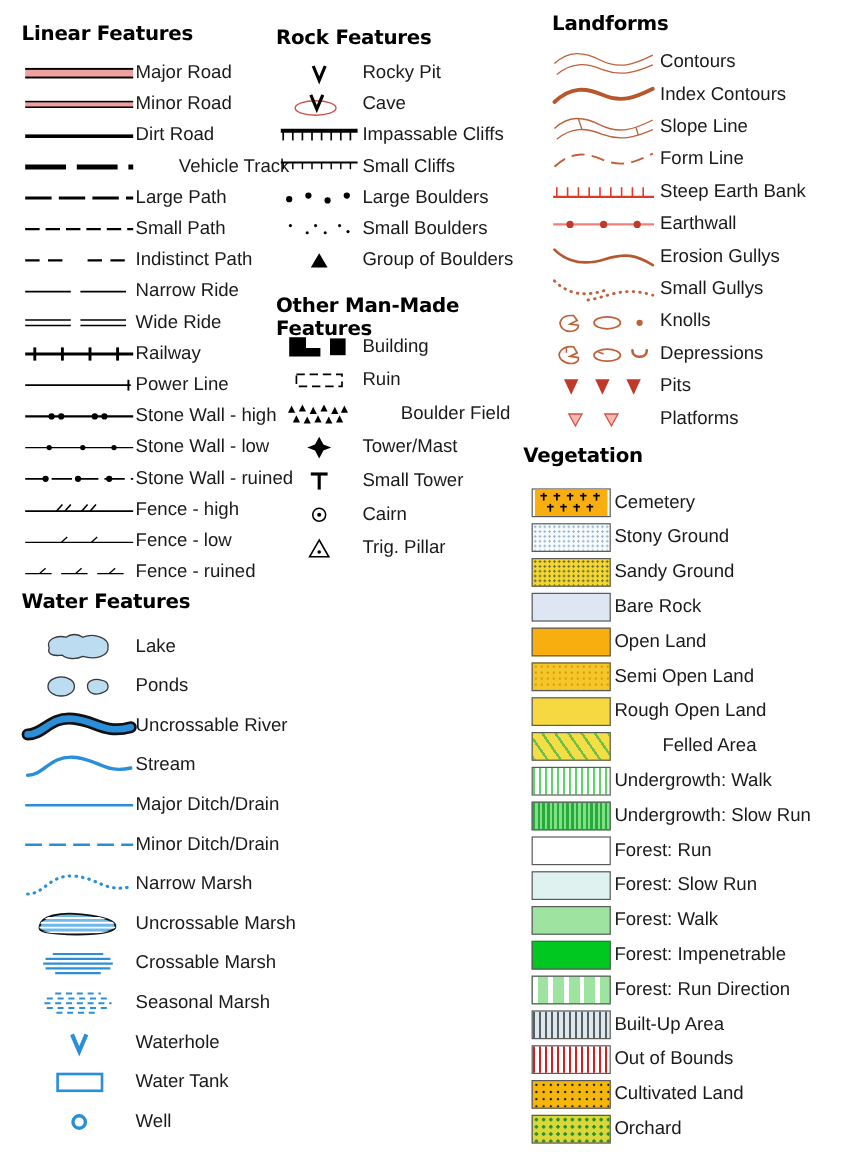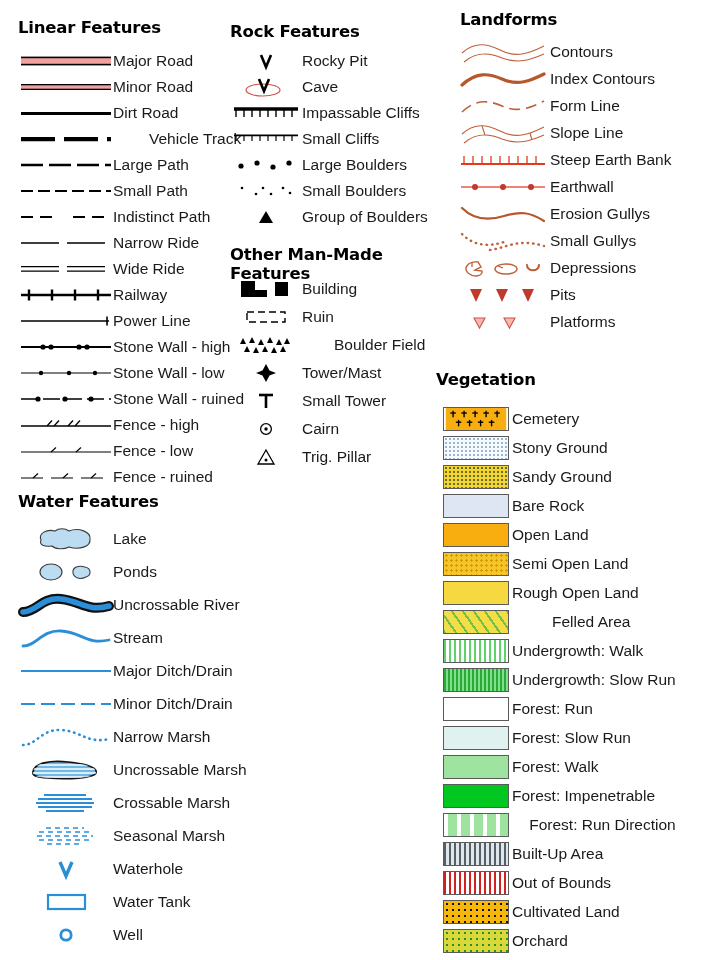--- a/index.html
+++ b/index.html
@@ -582,37 +582,37 @@
       <div class="sym" style="width:94px;">
         <svg width="86" height="20" viewBox="0 0 86 20">
           <path d="M2 16 C16 3,28 4,42 10 C58 17,70 12,84 5" fill="none" stroke="#b8562c" stroke-width="3.2" stroke-linecap="round"></path>
         </svg>
       </div>
       <div class="lbl">Index Contours</div>
     </div>
 
     <div class="row" style="height:27px;">
       <div class="sym" style="width:94px;">
-        <svg width="86" height="20" viewBox="0 0 86 20">
-          <path d="M2 16 C16 3,28 4,42 10 C58 17,70 12,84 5" fill="none" stroke="#c0603a" stroke-width="1.6" stroke-dasharray="11 6"></path>
-        </svg>
-      </div>
-      <div class="lbl">Form Line</div>
-    </div>
-
-    <div class="row" style="height:27px;">
-      <div class="sym" style="width:94px;">
         <svg width="86" height="24" viewBox="0 0 86 24">
           <path d="M2 13 C14 2,26 3,40 10 C56 18,68 14,84 6" fill="none" stroke="#c0603a" stroke-width="1.1"></path>
           <path d="M4 22 C16 12,28 12,42 18 C58 24,70 20,84 14" fill="none" stroke="#c0603a" stroke-width="1.1"></path>
           <line x1="22" y1="5" x2="25" y2="14" stroke="#c0603a" stroke-width="1.1"></line>
           <line x1="70" y1="12" x2="72" y2="19" stroke="#c0603a" stroke-width="1.1"></line>
         </svg>
       </div>
       <div class="lbl">Slope Line</div>
+    </div>
+
+    <div class="row" style="height:27px;">
+      <div class="sym" style="width:94px;">
+        <svg width="86" height="20" viewBox="0 0 86 20">
+          <path d="M2 16 C16 3,28 4,42 10 C58 17,70 12,84 5" fill="none" stroke="#c0603a" stroke-width="1.6" stroke-dasharray="11 6"></path>
+        </svg>
+      </div>
+      <div class="lbl">Form Line</div>
     </div>
 
     <div class="row" style="height:27px;">
       <div class="sym" style="width:94px;">
         <svg width="86" height="14" viewBox="0 0 86 14">
           <line x1="1" y1="11" x2="85" y2="11" stroke="#e03a20" stroke-width="1.8"></line>
           <g stroke="#e03a20" stroke-width="1.3">
             <line x1="4" y1="11" x2="4" y2="3"></line>
               <line x1="13" y1="11" x2="13" y2="3"></line>
             <line x1="22" y1="11" x2="22" y2="3"></line>
@@ -652,20 +652,30 @@
     <div class="row" style="height:27px;">
       <div class="sym" style="width:94px;">
         <svg width="86" height="22" viewBox="0 0 86 22">
           <path d="M2 4 C14 16,28 17,44 12" fill="none" stroke="#c0603a" stroke-width="2.4" stroke-linecap="round" stroke-dasharray="0.5 5"></path>
           <path d="M30 20 C46 18,58 8,84 16" fill="none" stroke="#c0603a" stroke-width="2.4" stroke-linecap="round" stroke-dasharray="0.5 5"></path>
         </svg>
       </div>
       <div class="lbl">Small Gullys</div>
     </div>
 
+    <div class="row" style="height:27px;">
+      <div class="sym" style="width:94px;">
+        <svg width="86" height="22" viewBox="0 0 86 22">
+          <path d="M18 6 C8 5,4 12,9 17 C14 21,22 19,22 14 L15 13 L21 10 Z" fill="none" stroke="#c0603a" stroke-width="1.4"></path>
+          <ellipse cx="46" cy="12" rx="11" ry="5" fill="none" stroke="#c0603a" stroke-width="1.4"></ellipse>
+          <circle cx="73" cy="12" r="2.6" fill="#c0603a"></circle>
+        </svg>
+      </div>
+      <div class="lbl">Knolls</div>
+    </div>
 
     <div class="row" style="height:27px;">
       <div class="sym" style="width:94px;">
         <svg width="86" height="22" viewBox="0 0 86 22">
           <path d="M18 5 C8 4,3 11,8 16 C14 21,23 19,22 14 L15 13 L21 10 Z" fill="none" stroke="#c0603a" stroke-width="1.4"></path>
           <line x1="12" y1="5" x2="12" y2="10" stroke="#c0603a" stroke-width="1.3"></line>
           <ellipse cx="46" cy="12" rx="11" ry="5" fill="none" stroke="#c0603a" stroke-width="1.4"></ellipse>
           <line x1="38" y1="9" x2="43" y2="11" stroke="#c0603a" stroke-width="1.3"></line>
           <path d="M67 8 C67 15,79 15,79 8" fill="none" stroke="#c0603a" stroke-width="2.2" stroke-linecap="round"></path>
         </svg>
@@ -820,21 +830,21 @@
       <div class="lbl">Forest:  Walk</div>
     </div>
 
     <div class="row" style="height:29px;">
       <div class="sym" style="width:72px;">
         <div class="swatch" style="width:66px;height:24px;background:#00c821;"></div>
       </div>
       <div class="lbl">Forest:  Impenetrable</div>
     </div>
 
-    <div class="row" style="height:29px;justify-content:space-between;">
+    <div class="row" style="height:29px;">
       <div class="sym" style="width:72px;">
         <div class="swatch" style="width:66px;height:24px;background:#9fe3a0;
              background-image:repeating-linear-gradient(90deg,#ffffff 0 4px,transparent 4px 13px);"></div>
       </div>
       <div class="lbl">Forest:  Run Direction</div>
     </div>
 
     <div class="row" style="height:29px;">
       <div class="sym" style="width:72px;">
         <div class="swatch" style="width:66px;height:24px;background:#e9eef1;

